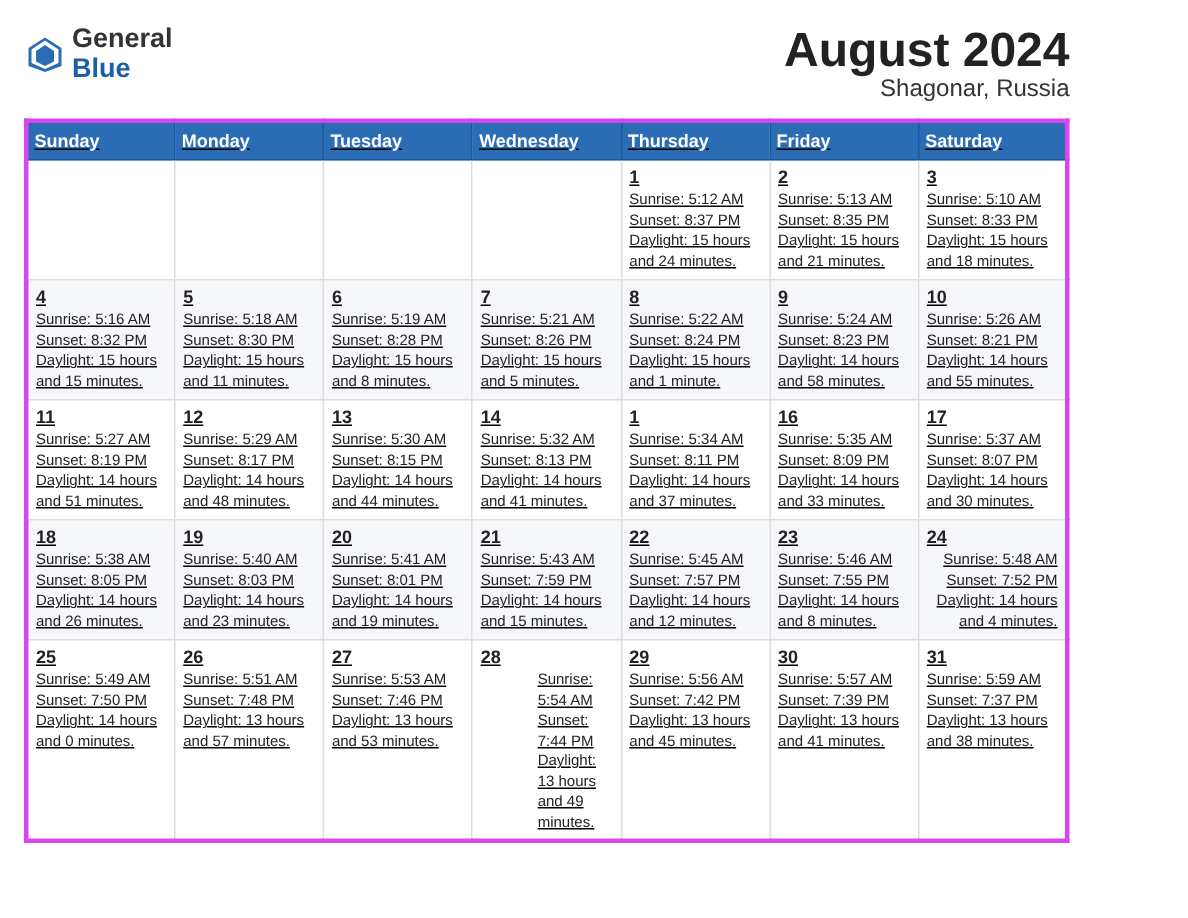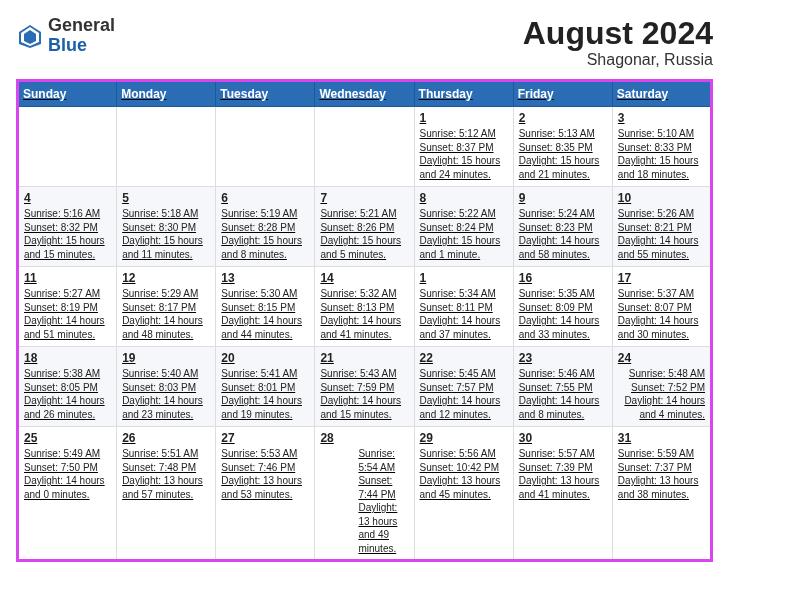--- a/index.html
+++ b/index.html
@@ -337,21 +337,21 @@
           <td>
             <span class="day-num">28</span>
             <div class="day-info" style="white-space: pre-line; margin-left: 38px;">Sunrise: 5:54 AM
 Sunset: 7:44 PM
 Daylight: 13 hours
 and 49 minutes.</div>
           </td>
           <td>
             <span class="day-num">29</span>
             <div class="day-info" style="white-space: pre-line;">Sunrise: 5:56 AM
-Sunset: 10:42 PM
+Sunset: 7:42 PM
 Daylight: 13 hours
 and 45 minutes.</div>
           </td>
           <td>
             <span class="day-num">30</span>
             <div class="day-info" style="white-space: pre-line;">Sunrise: 5:57 AM
 Sunset: 7:39 PM
 Daylight: 13 hours
 and 41 minutes.</div>
           </td>

